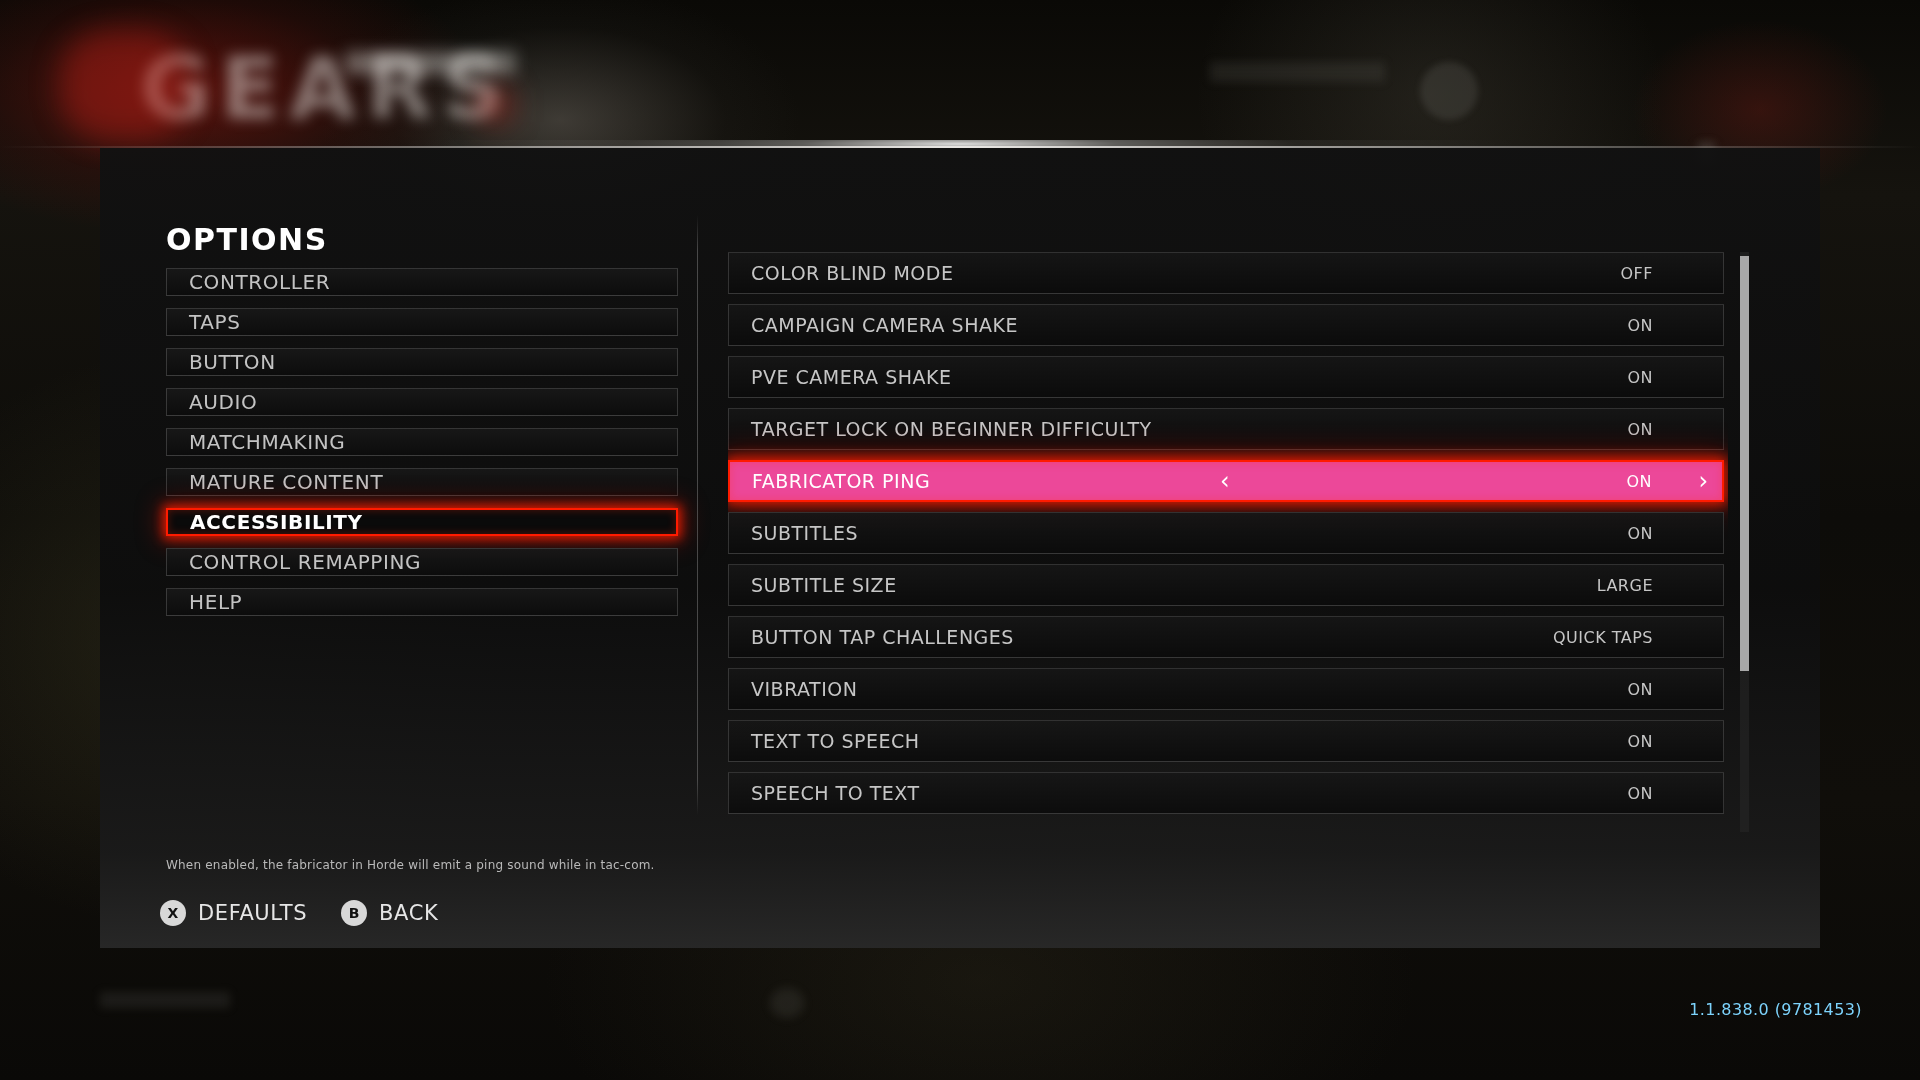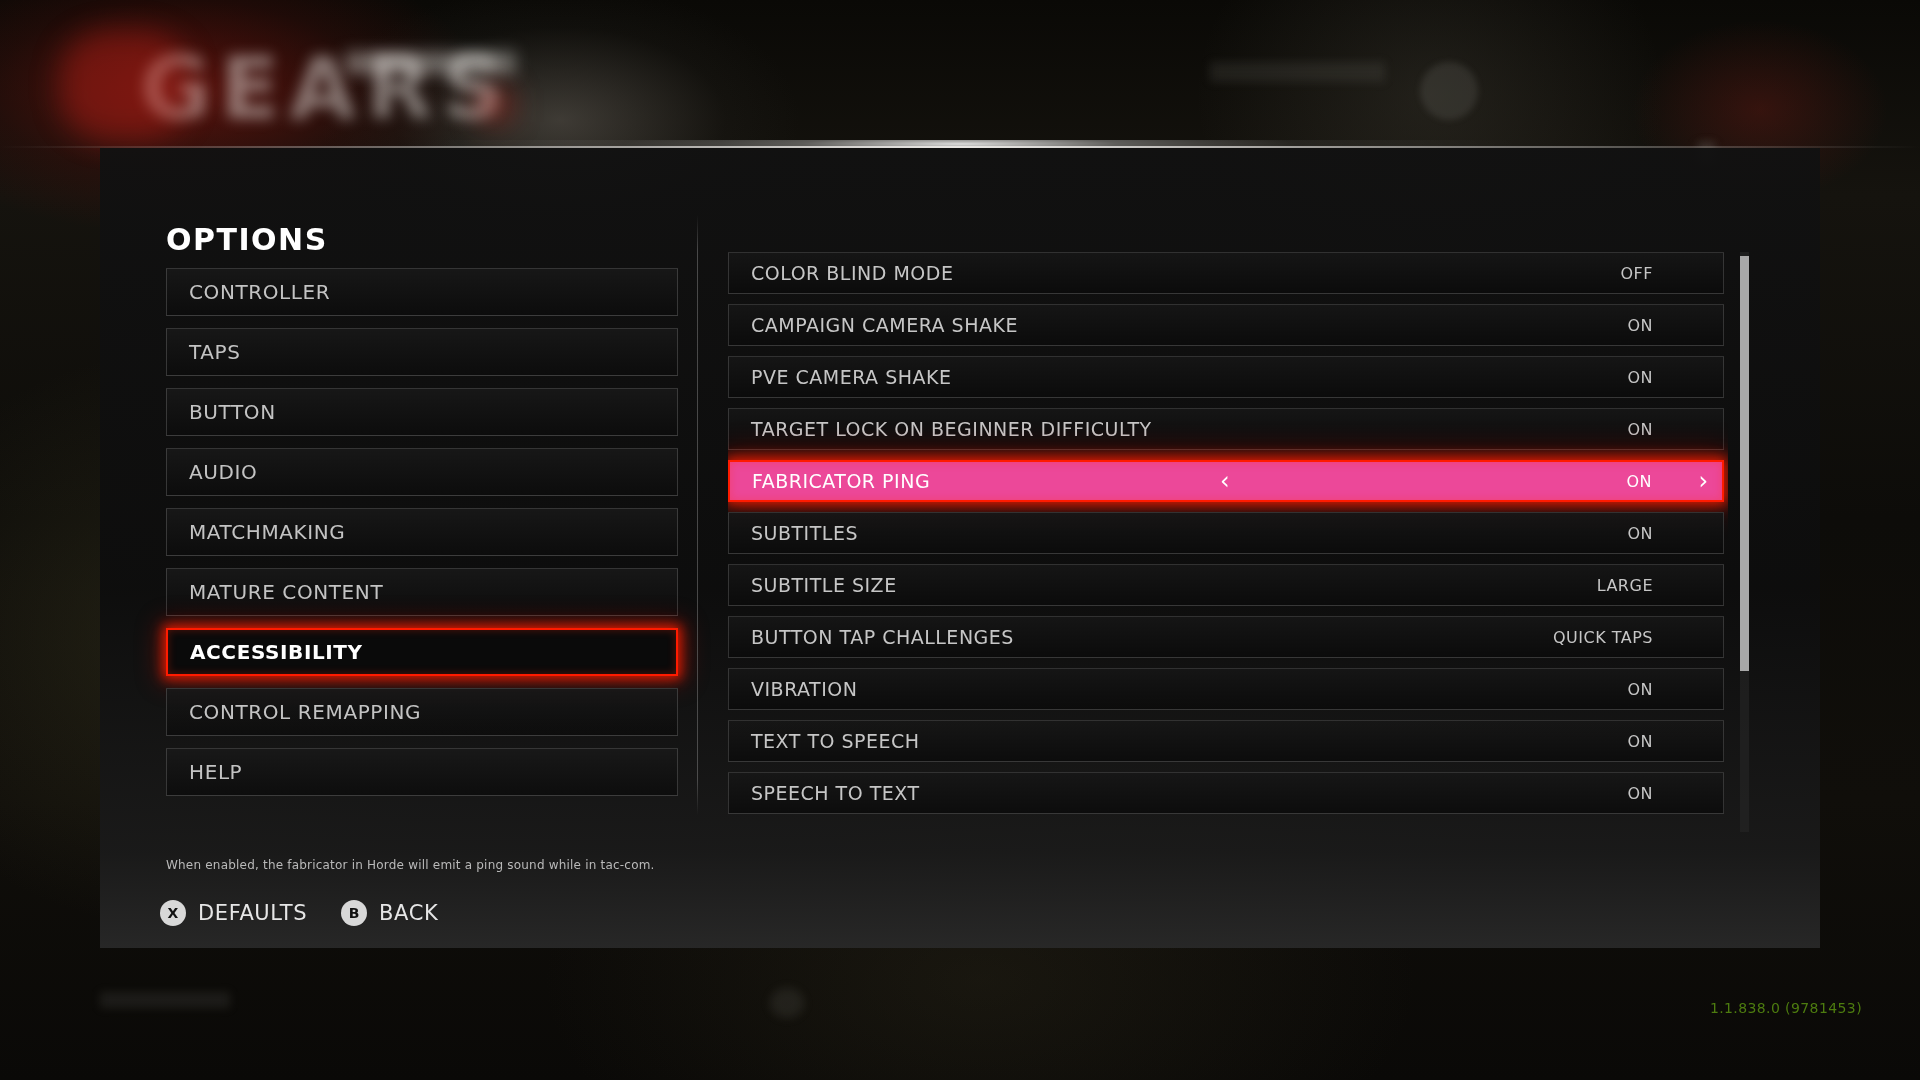--- a/index.html
+++ b/index.html
@@ -58,21 +58,21 @@
 
   
   .page-title {
     position:absolute; left:166px; top:222px;
     font-family:"DejaVu Sans", sans-serif;
     font-size:30px; font-weight:bold; color:#ffffff; letter-spacing:1.5px;
   }
 
   .nav { position:absolute; left:166px; top:268px; width:512px; }
   .nav-item {
-    position:relative; height:48px; margin-bottom:12px;
+    position:relative; height:28px; margin-bottom:12px;
     display:flex; align-items:center;
     background:linear-gradient(180deg, rgba(24,24,24,0.92) 0%, rgba(12,12,12,0.92) 100%);
     border:1px solid rgba(112,112,112,0.42);
   }
   .nav-item .lbl {
     margin-left:22px; font-size:20px; color:#c3c3c3; letter-spacing:0.6px;
     font-family:"DejaVu Sans", sans-serif;
   }
   .nav-item.selected {
     background:#0a0a0a;
@@ -147,21 +147,21 @@
     font-size:14px; font-weight:bold;
     font-family:"DejaVu Sans", sans-serif;
   }
   .prompt .plabel {
     margin-left:12px; font-size:21px; color:#e6e6e6; letter-spacing:0.6px;
     font-family:"DejaVu Sans", sans-serif;
   }
 
   .version {
     position:absolute; right:58px; top:1000px;
-    font-size:14px; color:#4d7c0f; letter-spacing:0.4px;
+    font-size:16px; color:#7dd3fc; letter-spacing:0.4px;
     font-family:"DejaVu Sans", sans-serif;
   }
 
   
   .chrome-dot {
     position:absolute; border-radius:50%;
     background:rgba(150,147,140,0.16); filter:blur(3px);
   }
 </style>
 </head>

